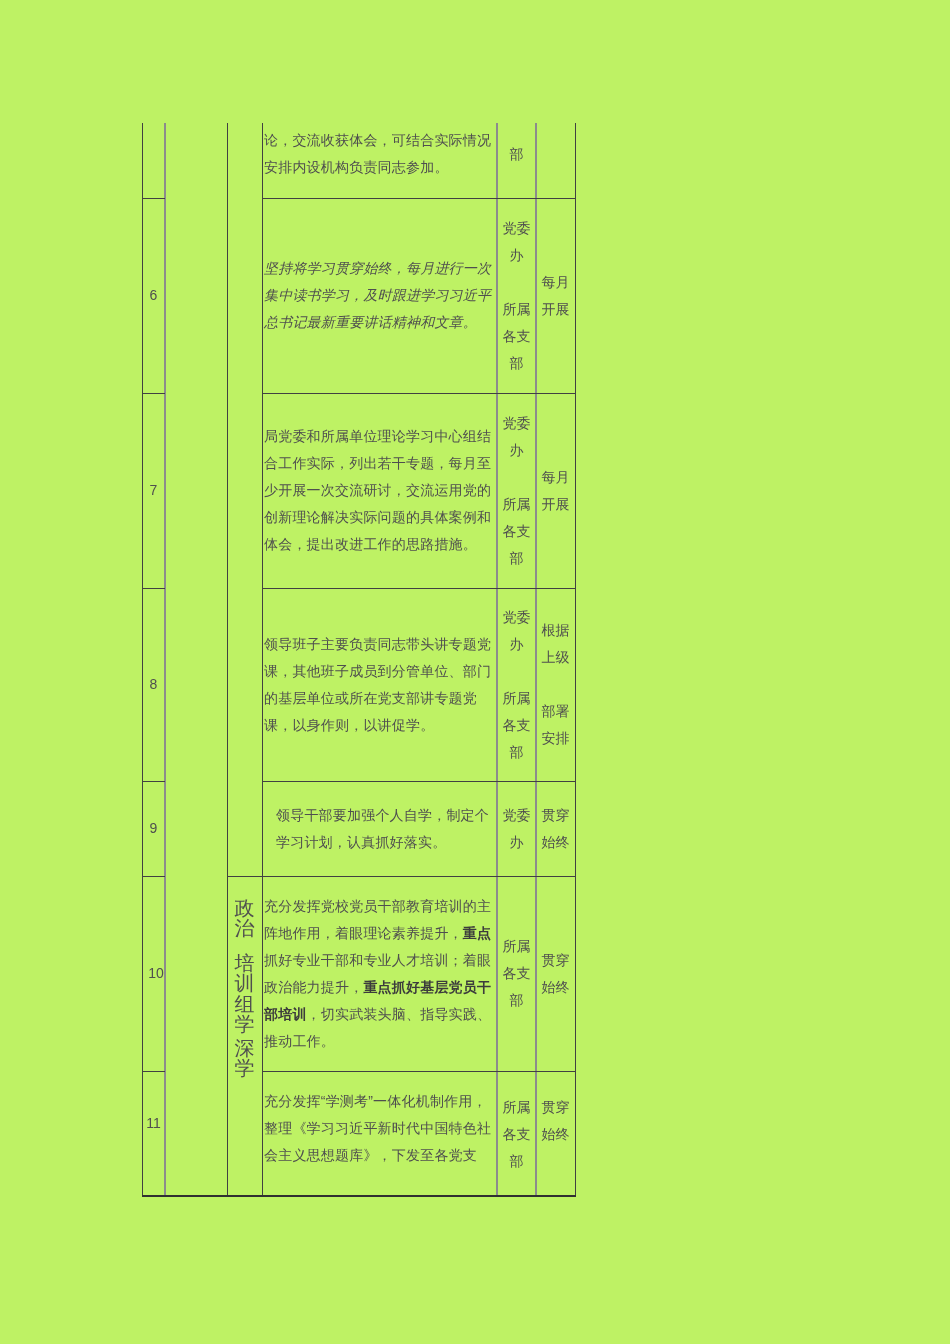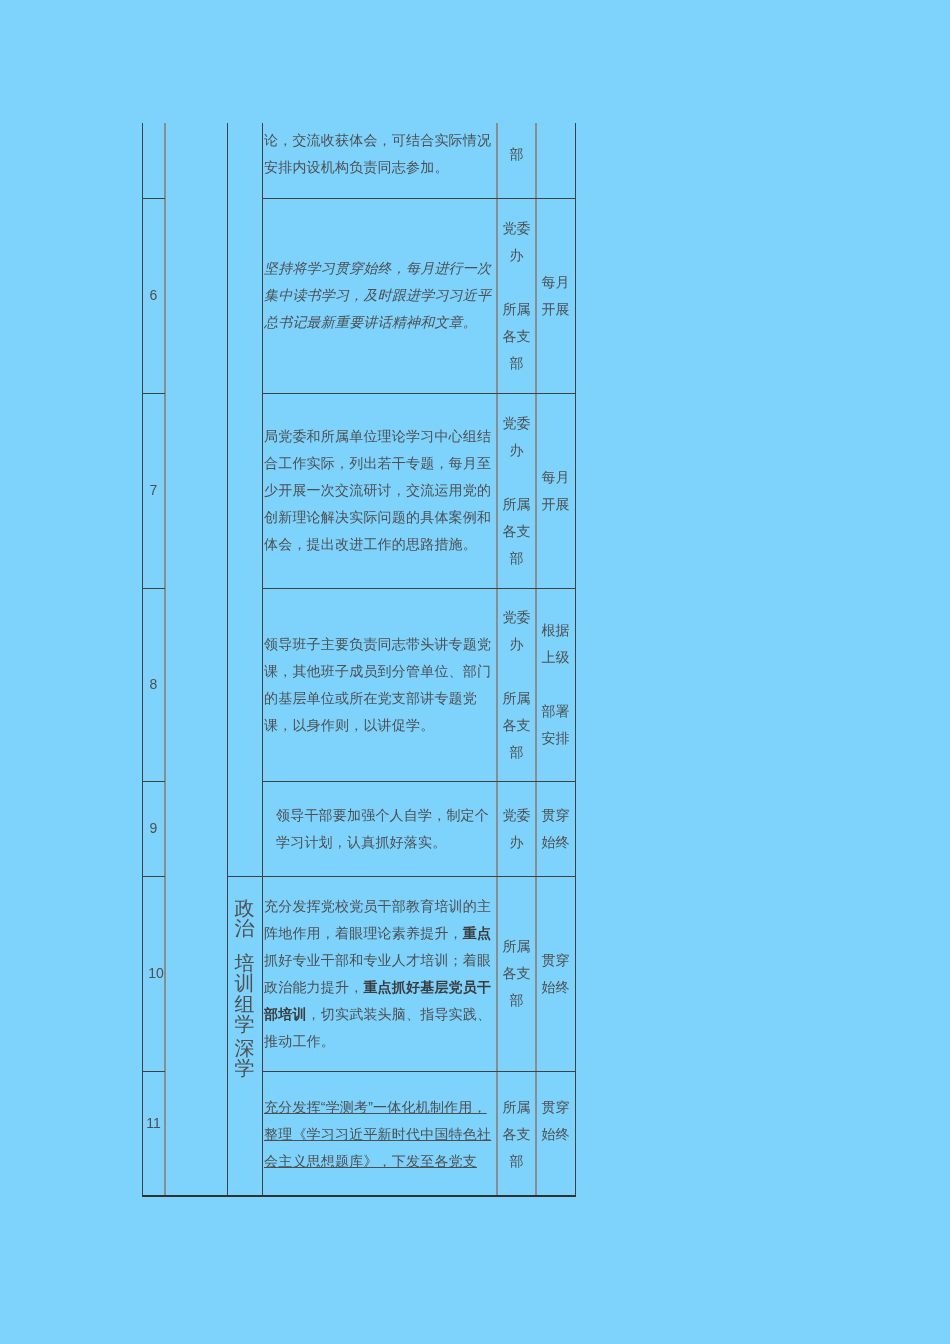--- a/index.html
+++ b/index.html
@@ -1,18 +1,18 @@
 <!DOCTYPE html>
 <html><head>
 <meta charset="utf-8">
 <style>
   html,body{margin:0;padding:0;background:#ffffff;}
   body{width:950px;height:1344px;position:relative;overflow:hidden;
        font-family:"Liberation Sans","DejaVu Sans",sans-serif;}
-  .page{position:absolute;left:0;top:0;width:950px;height:1344px;background:#7dd3fc;}
+  .page{position:absolute;left:0;top:0;width:950px;height:1344px;background:#bef264;}
   .vline{position:absolute;background:#414141;width:1px;}
   .vline.gray{background:#8c8c8c;width:2px;margin-left:-1px;}
   .hline{position:absolute;background:#414141;height:1px;}
   .hline.thick{height:2px;background:#303030;}
   .cell{position:absolute;display:flex;flex-direction:column;justify-content:center;
         overflow:hidden;color:#4f4f4f;font-size:14px;}
   .cell.vtop{justify-content:flex-start;}
   .ln{height:27px;line-height:27px;white-space:nowrap;}
   .content-cell .ln{text-align:left;padding-left:2px;letter-spacing:0.2px;}
   .narrow-cell .ln{text-align:center;}
@@ -138,21 +138,21 @@
       </div>
       <div class="cat-cell" style="left: 227px; top: 876px; width: 35px; height: 319px;">
         <div class="cat-ln" style="top: 22px;">政治</div>
         <div class="cat-ln" style="top: 77px;">培训</div>
         <div class="cat-ln" style="top: 118px;">组学</div>
         <div class="cat-ln" style="top: 162px;">深学</div>
       </div>
       <div class="cell num-cell vtop" style="left: 142px; top: 1071px; width: 23px; height: 124px; padding-top: 39px;">
         <div class="ln"><span>11</span></div>
       </div>
-      <div class="cell content-cell vtop" style="left: 262px; top: 1071px; width: 235px; height: 124px; padding-top: 23px; text-decoration: underline;">
+      <div class="cell content-cell vtop" style="left: 262px; top: 1071px; width: 235px; height: 124px; padding-top: 17px;">
         <div class="ln"><span>充分发挥“学测考”一体化机制作用，</span></div>
         <div class="ln"><span>整理《学习习近平新时代中国特色社</span></div>
         <div class="ln"><span>会主义思想题库》，下发至各党支</span></div>
       </div>
       <div class="cell narrow-cell vtop" style="left: 497px; top: 1071px; width: 39px; height: 124px; padding-top: 23px;">
         <div class="ln"><span>所属</span></div>
         <div class="ln"><span>各支</span></div>
         <div class="ln"><span>部</span></div>
       </div>
       <div class="cell narrow-cell vtop" style="left: 536px; top: 1071px; width: 39px; height: 124px; padding-top: 23px;">

